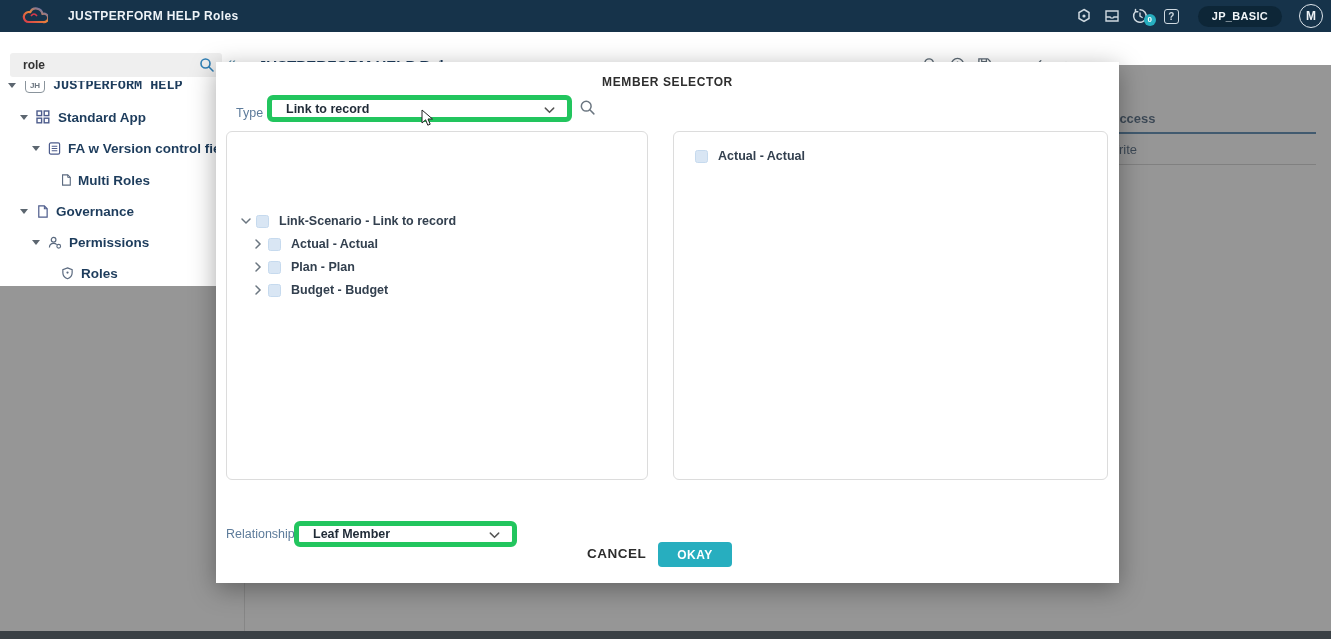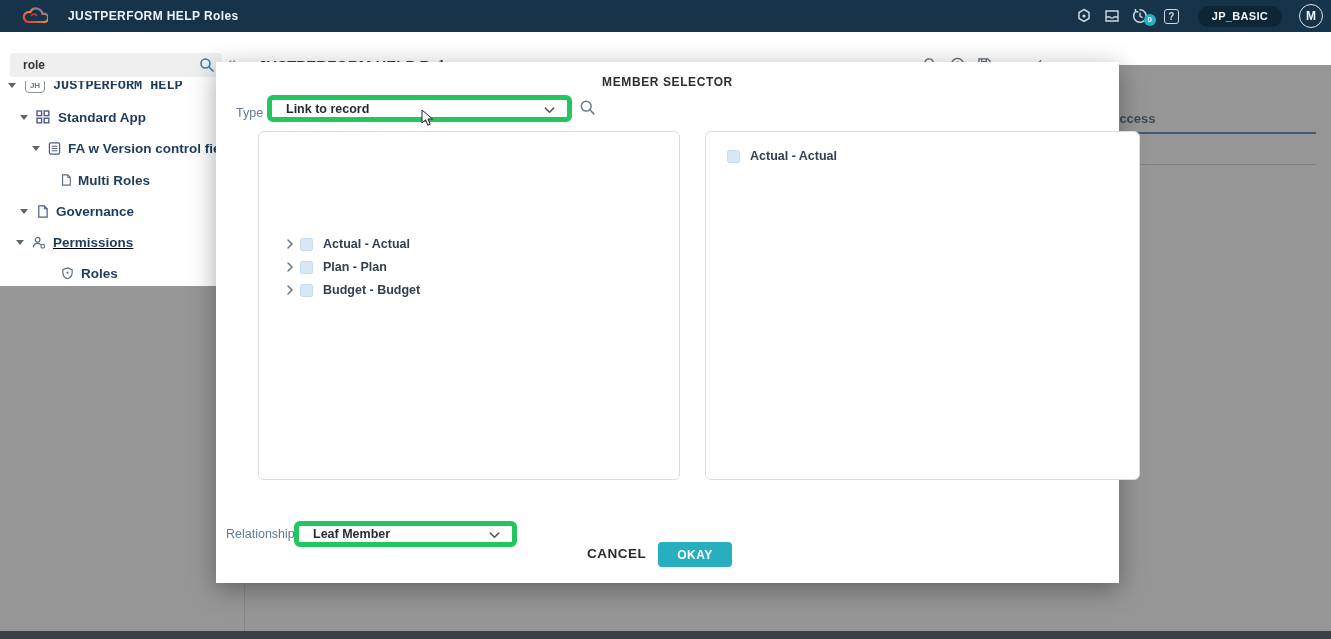--- a/index.html
+++ b/index.html
@@ -53,21 +53,21 @@
   .ovl-side { left:0; top:286px; width:245px; height:353px; }
 
   
   .modal { position:absolute; left:216px; top:62px; width:903px; height:521px; background:#fff; border-radius:0; box-shadow:0 6px 24px rgba(0,0,0,.35); z-index:100; }
   .m-title { position:absolute; left:0; top:13px; width:100%; text-align:center; font-size:12px; font-weight:700; letter-spacing:.6px; color:#2e2e2e; }
   .m-label { position:absolute; font-size:12.5px; color:#5e7c9b; }
   .dd { position:absolute; border:5px solid #22c55e; border-radius:6px; background:#fff; cursor:pointer; }
   .dd-val { position:absolute; left:14px; top:50%; transform:translateY(-50%); font-size:12.5px; font-weight:700; color:#1f2a36; white-space:nowrap; }
   .dd-chev { position:absolute; right:11px; top:50%; transform:translateY(-50%); color:#555; width:13px; height:13px; }
   .m-search { position:absolute; left:363px; top:37px; width:17px; height:17px; color:#6b7680; cursor:pointer; }
-  .panel { position:absolute; top:69px; height:349px; border:1px solid #dcdcdc; border-radius:6px; background:#fff;margin-left:32px; }
+  .panel { position:absolute; top:69px; height:349px; border:1px solid #dcdcdc; border-radius:6px; background:#fff; }
   .panel-l { left:10px; width:422px; }
   .panel-r { left:457px; width:435px; }
   .mrow { position:absolute; height:20px; display:flex; align-items:center; cursor:pointer; }
   .chk { width:13px; height:13px; background:#d9e6f4; border:1px solid #c6daee; border-radius:2.5px; display:inline-block; cursor:pointer; }
   .mrow-label { font-size:12.5px; font-weight:600; color:#33404f; margin-left:10px; white-space:nowrap; }
   .mchev { width:12px; height:12px; color:#6b7680; display:inline-flex; cursor:pointer; }
   .cancel-btn { position:absolute; left:371px; top:484px; font-size:13.5px; font-weight:600; letter-spacing:.5px; color:#2c2c2c; cursor:pointer; }
   .okay-btn { position:absolute; left:442px; top:480px; width:74px; height:25px; background:#27aebf; border-radius:4px; color:#fff; font-size:12px; font-weight:700; letter-spacing:.5px; display:flex; align-items:center; justify-content:center; cursor:pointer; }
   .cursor-ptr { position:absolute; left:205px; top:47px; width:13px; height:18px; z-index:5; pointer-events:none; }
 </style>
@@ -205,21 +205,21 @@
     <div class="trow" style="left:20px; top:134px;">
       <span class="tarrow"></span>
       <span class="side-ic" style="margin-left:8px;">
         <svg viewBox="0 0 14 14" width="13" height="13">
             <path d="M3 1 h6 l3 3 v9 H3 z" fill="none" stroke="#4d5c8c" stroke-width="1.3"></path>
             <path d="M9 1 v3 h3" fill="none" stroke="#4d5c8c" stroke-width="1.1"></path>
           </svg>
       </span>
       <span class="tlabel" style="margin-left:7px;">Governance</span>
     </div>
-    <div class="trow" style="left:16px; top:165px;text-decoration:underline;">
+    <div class="trow" style="left:32px; top:165px;">
       <span class="tarrow"></span>
       <span class="side-ic" style="margin-left:8px;">
         <svg viewBox="0 0 15 14" width="14" height="13">
             <circle cx="6" cy="4" r="2.5" fill="none" stroke="#5c6b80" stroke-width="1.3"></circle>
             <path d="M1.5 12.5 c0-3 2-4.5 4.5-4.5 c1.4 0 2.6.5 3.4 1.3" fill="none" stroke="#5c6b80" stroke-width="1.3"></path>
             <circle cx="11.5" cy="11" r="2" fill="none" stroke="#5c6b80" stroke-width="1.2"></circle>
           </svg>
       </span>
       <span class="tlabel" style="margin-left:7px;">Permissions</span>
     </div>
@@ -266,20 +266,29 @@
 
     <span class="cursor-ptr">
       <svg viewBox="0 0 13 18" width="13" height="18">
           <path d="M1 1 L1 14 L4.6 10.8 L6.8 16.2 L9.2 15.2 L7 10 L11.5 10 Z" fill="#fff" stroke="#222" stroke-width="1"></path>
         </svg>
     </span>
 
     <div class="panel panel-l">
       <div class="mrow" style="left:12px; top:80px; position:absolute; top:80px;"></div>
       <div class="mrow" style="left:12px; top:80px;"></div>
+      <div class="mrow" style="left:13px; top:79px;">
+        <span class="mchev">
+          <svg viewBox="0 0 12 12" width="12" height="12">
+              <path d="M2 4 L6 8 L10 4" fill="none" stroke="currentColor" stroke-width="1.5" stroke-linecap="round"></path>
+            </svg>
+        </span>
+        <span class="chk" style="margin-left:4px;"></span>
+        <span class="mrow-label">Link-Scenario - Link to record</span>
+      </div>
       <div class="mrow" style="left:25px; top:102px;">
         <span class="mchev">
           <svg viewBox="0 0 12 12" width="12" height="12">
               <path d="M4 2 L8 6 L4 10" fill="none" stroke="currentColor" stroke-width="1.5" stroke-linecap="round"></path>
             </svg>
         </span>
         <span class="chk" style="margin-left:4px;"></span>
         <span class="mrow-label">Actual - Actual</span>
       </div>
       <div class="mrow" style="left:25px; top:125px;">

